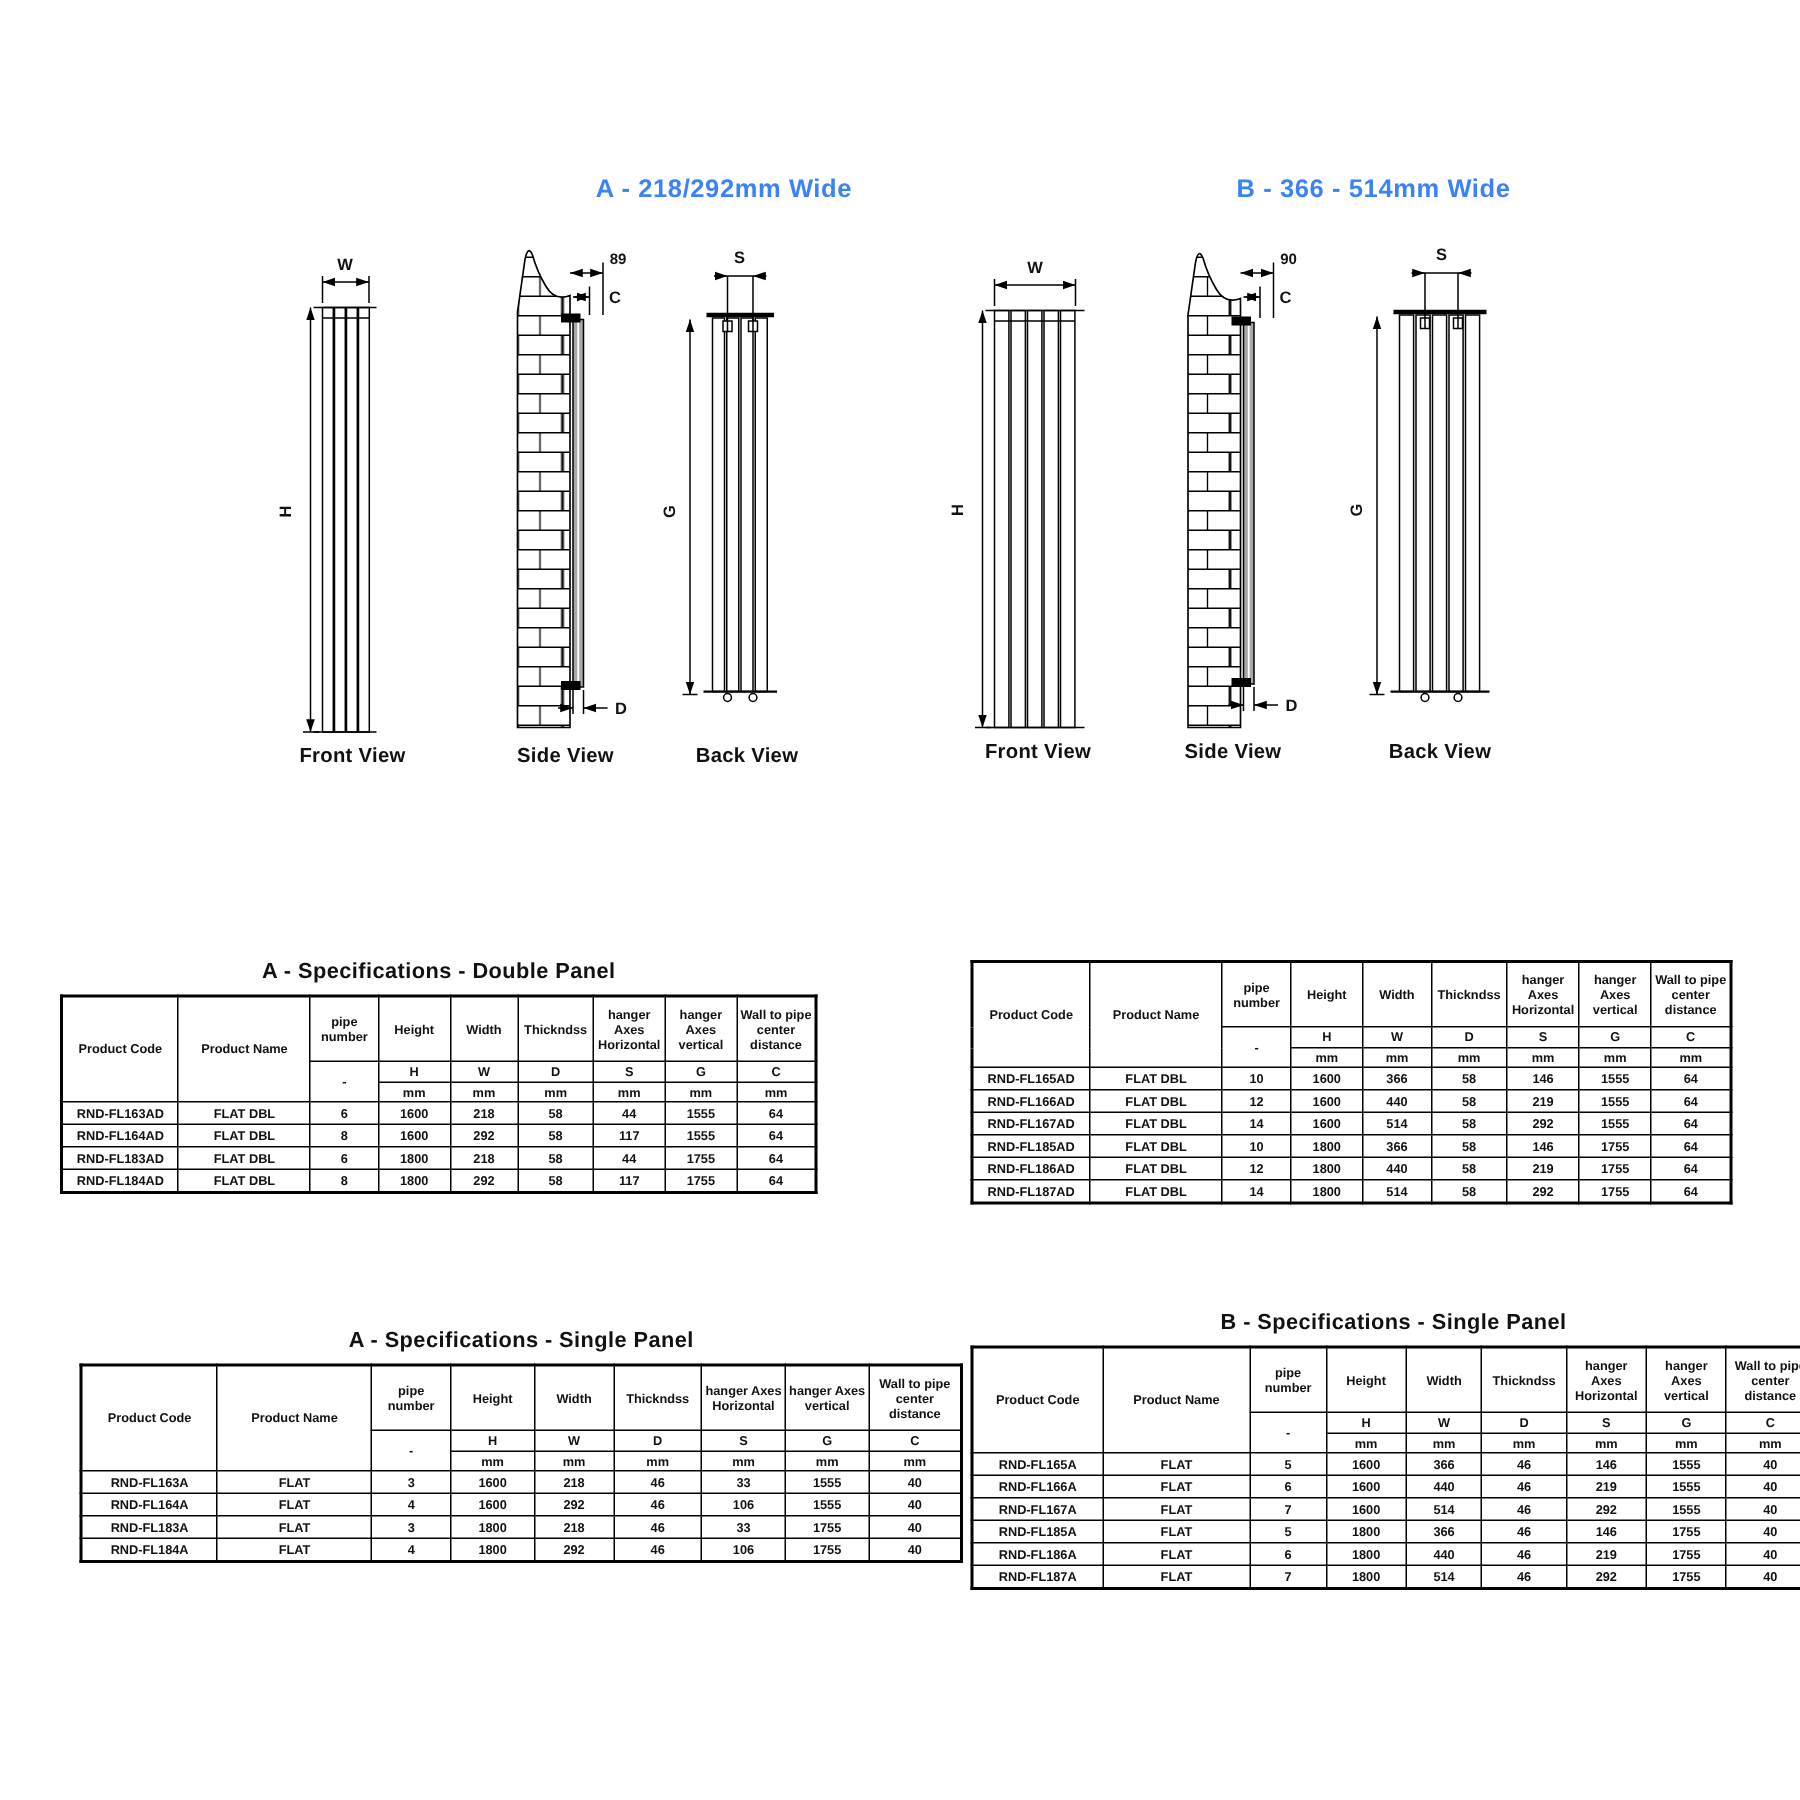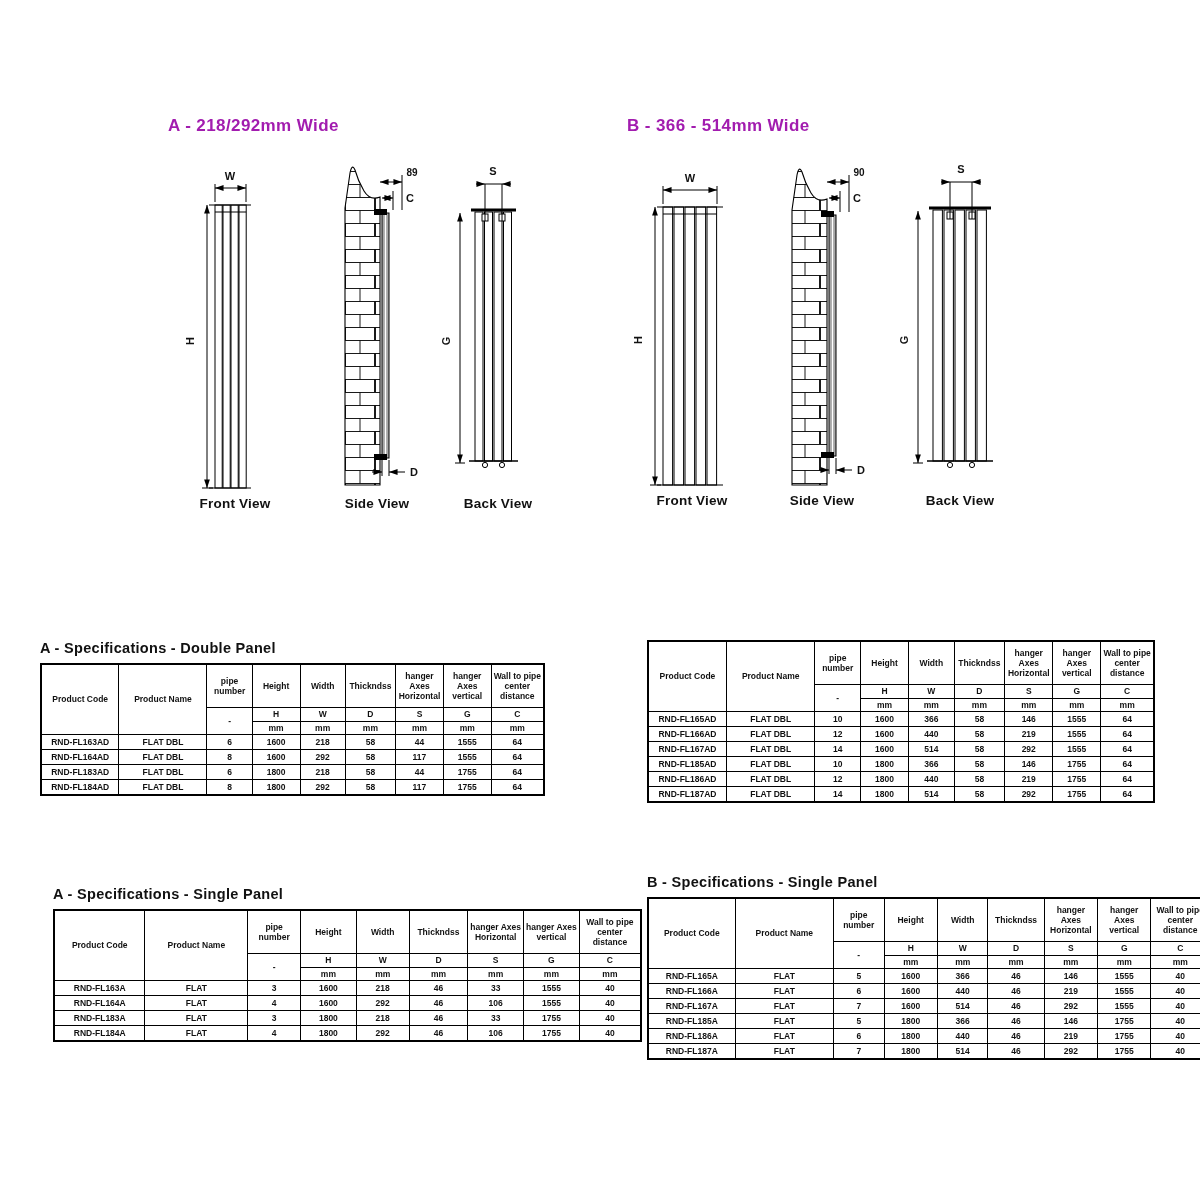--- a/index.html
+++ b/index.html
@@ -1,41 +1,41 @@
 <!DOCTYPE html>
 <html><head>
 <meta charset="utf-8">
 <style>
   html,body{margin:0;padding:0}
   body{
     width:1200px;height:1200px;position:relative;background:#ffffff;
     font-family:"Liberation Sans",sans-serif;color:#000;
   }
   .abs{position:absolute}
-  .sec-title{font-size:17px;font-weight:bold;text-align:left;letter-spacing:.4px;color:#a21caf}
-  .spec-title{font-size:14.5px;font-weight:bold;text-align:left;margin-bottom:7px;letter-spacing:.3px;color:#111}
+  .sec-title{font-size:17px;font-weight:bold;text-align:right;letter-spacing:.4px;color:#3b82f6}
+  .spec-title{font-size:14.5px;font-weight:bold;text-align:center;margin-bottom:7px;letter-spacing:.3px;color:#111}
   table.spec{border-collapse:collapse;width:100%;table-layout:fixed;border:2px solid #000;background:#fff}
   table.spec th,table.spec td{
     border:1px solid #000;font-size:8.5px;font-weight:bold;text-align:center;
     padding:0 1px;line-height:1.2;color:#111;overflow:hidden;
   }
   table.spec thead tr.r1 th{height:42px;vertical-align:middle}
   table.spec thead tr.r2 th{height:13px}
   table.spec thead tr.r3 th{height:12px}
   table.spec tbody td{height:14px}
   svg text{font-family:"Liberation Sans",sans-serif;font-weight:bold;fill:#111}
   .dimL{font-size:11px}
   .dimN{font-size:10px}
   .viewL{font-size:13.5px;letter-spacing:.2px}
 </style>
 </head>
 <body>
 
 <div class="abs sec-title" style="left:168px;top:116px;width:400px">A - 218/292mm Wide</div>
-<div class="abs sec-title" style="left:627px;top:116px;width:400px">B - 366 - 514mm Wide</div>
+<div class="abs sec-title" style="left:607px;top:116px;width:400px">B - 366 - 514mm Wide</div>
 
 <svg class="abs" style="left:165px;top:158px" width="400" height="365" viewBox="0 0 400 365">
   <defs>
     <pattern id="brickA" width="30" height="26" patternUnits="userSpaceOnUse">
       <path d="M0,0.5 H30 M0,13.5 H30 M15,0.5 V13.5 M0.5,13.5 V26 M29.5,13.5 V26" stroke="#000" stroke-width="0.9" fill="none"></path>
     </pattern>
     <marker id="arwA" viewBox="0 0 10 10" refX="9.5" refY="5" markerWidth="9" markerHeight="9" orient="auto-start-reverse">
       <path d="M0,1.8 L9.5,5 L0,8.2 Z" fill="#000"></path>
     </marker>
   </defs>

